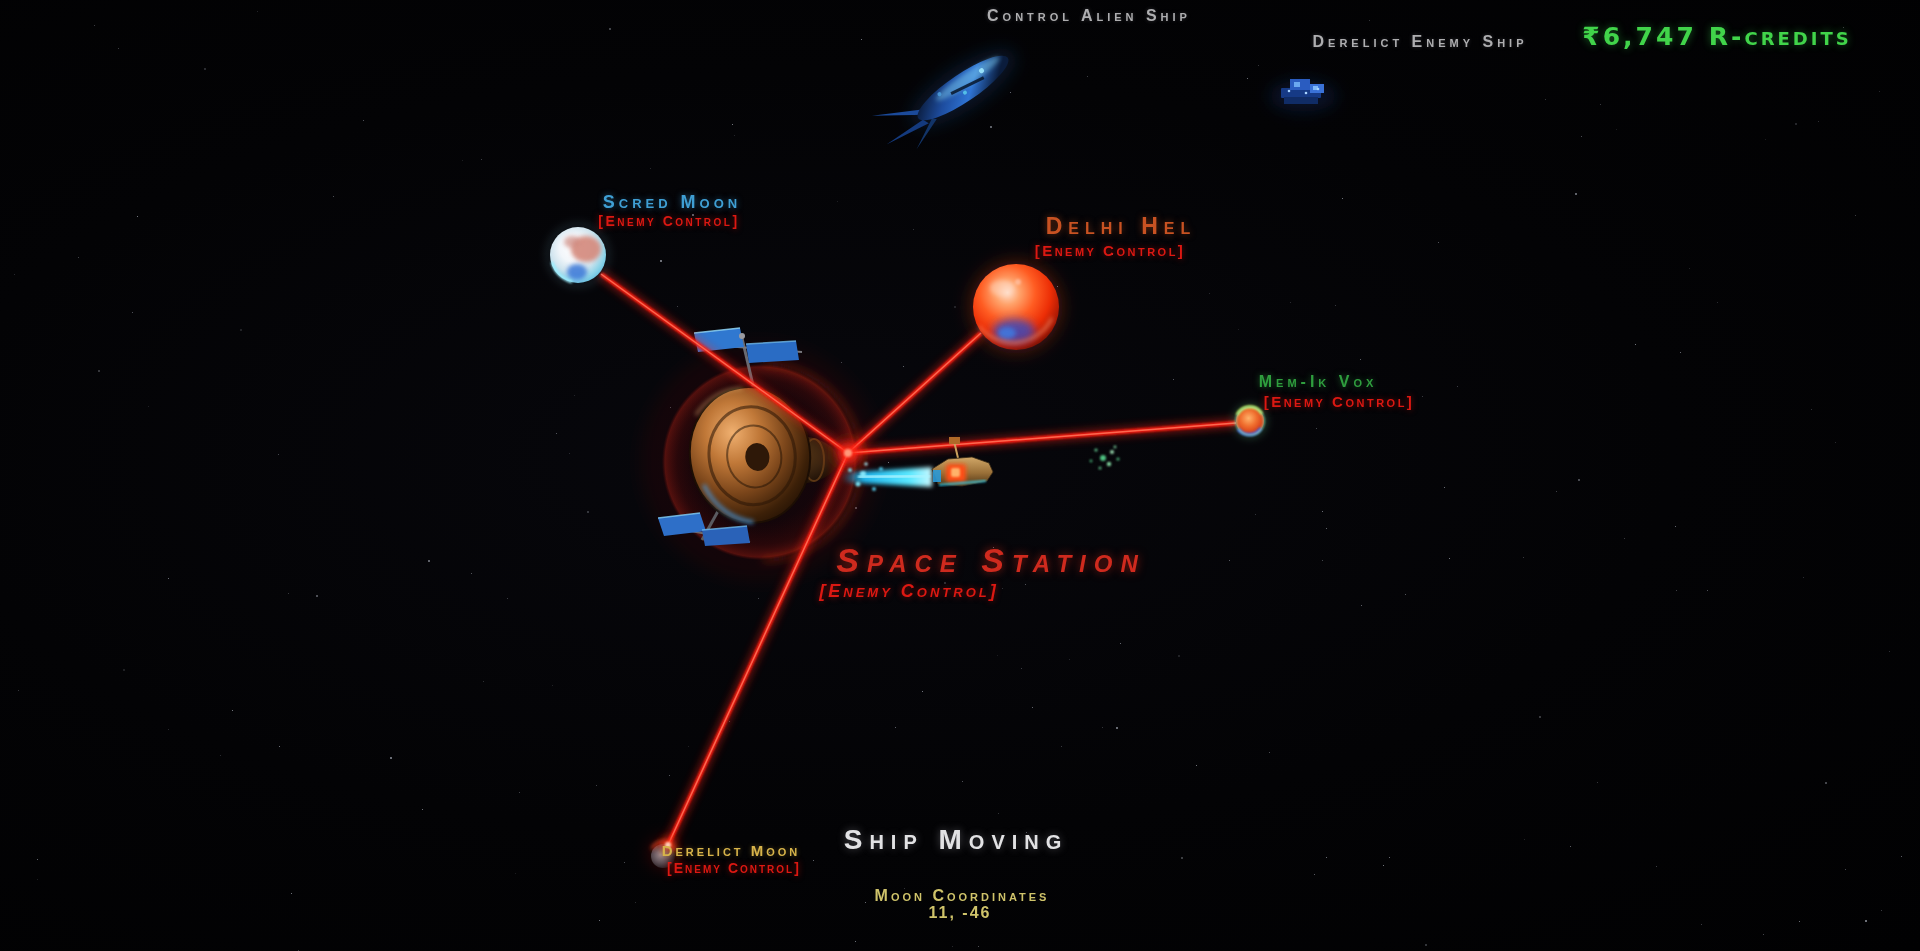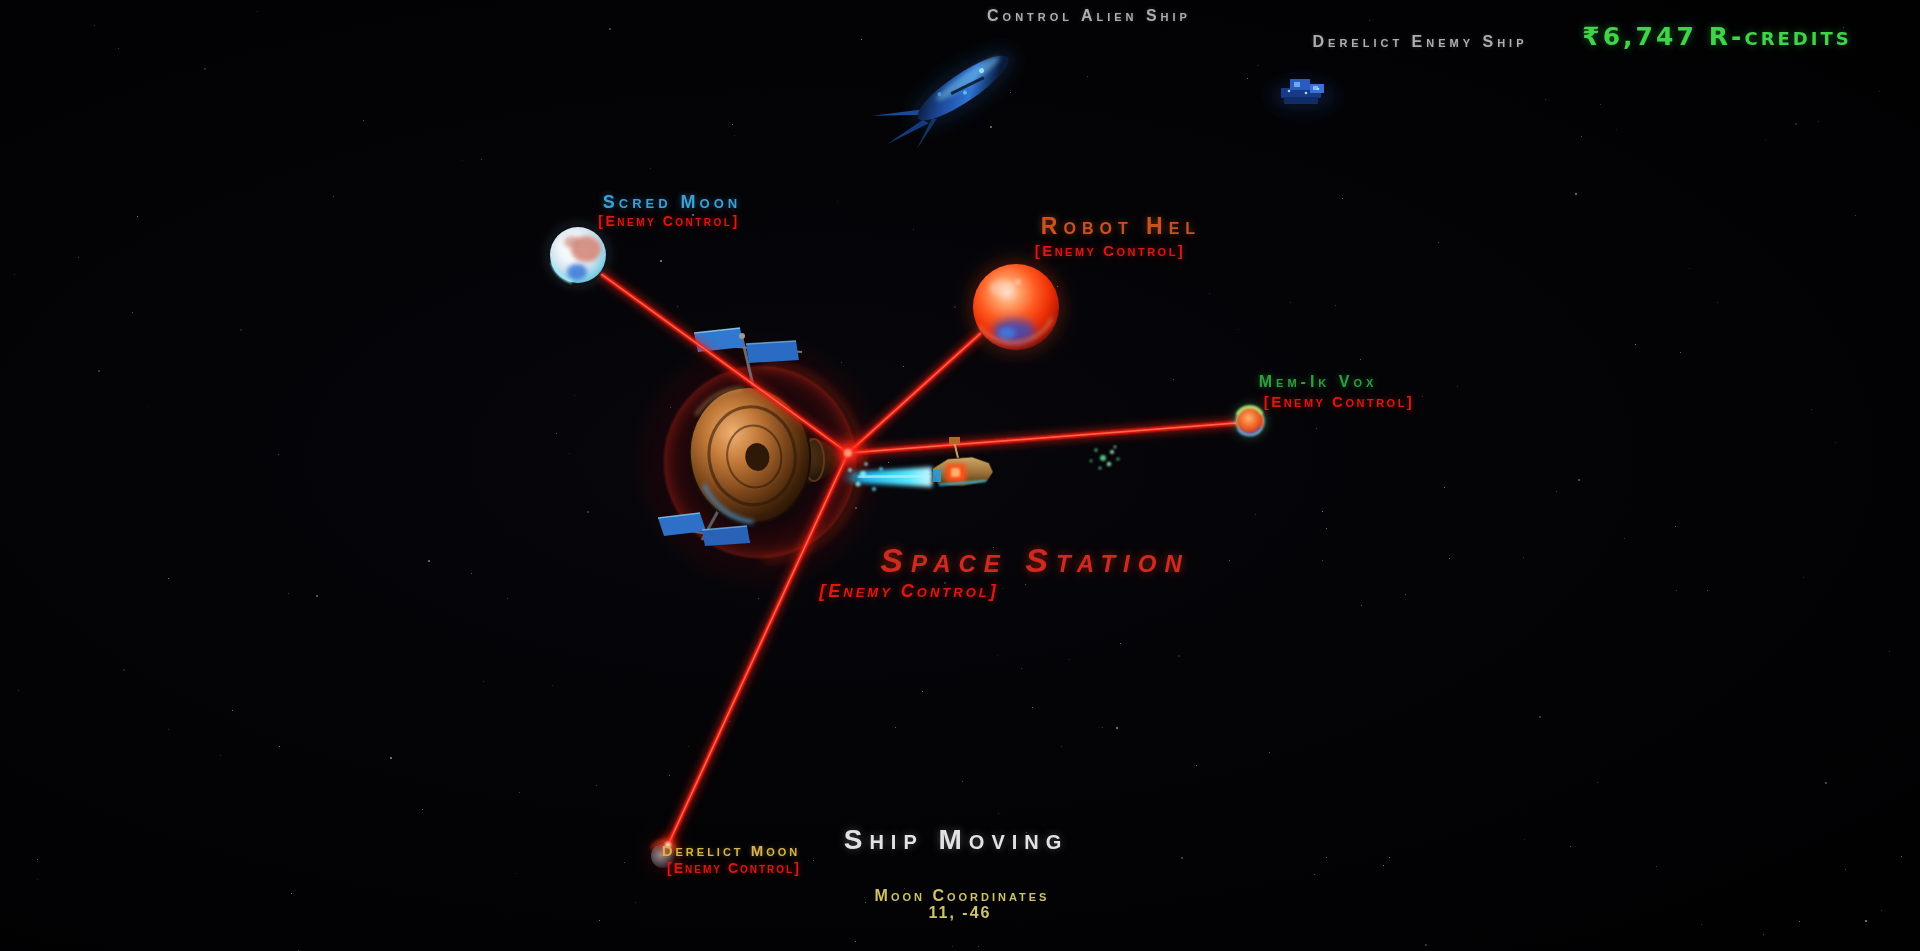--- a/index.html
+++ b/index.html
@@ -39,21 +39,21 @@
   .status-scred{left:669px;top:214px;font-size:14px;}
 
   .name-kado{left:1121px;top:215px;font-size:23px;letter-spacing:6px;color:#c85222;text-shadow:0 0 7px rgba(220,90,30,.5);}
   .status-kado{left:1110px;top:243px;font-size:15px;}
 
   .name-memik{left:1318px;top:374px;font-size:16px;color:#2f9e3e;text-shadow:0 0 6px rgba(50,180,70,.5);}
   .status-memik{left:1339px;top:394px;font-size:15px;}
 
   .name-station{
     left:991px;top:543px;font-size:34px;letter-spacing:8px;color:#cf2a1e;
-    font-style:italic;text-shadow:0 0 10px rgba(230,40,20,.6);margin-left:44px;
+    font-style:italic;text-shadow:0 0 10px rgba(230,40,20,.6);
   }
   .status-station{left:909px;top:582px;font-size:18px;font-style:italic;letter-spacing:3px;}
 
   .name-mandrake{left:731px;top:843px;font-size:15px;color:#d8b44a;letter-spacing:3px;text-shadow:0 0 5px rgba(220,180,70,.4);}
   .status-mandrake{left:734px;top:861px;font-size:14px;letter-spacing:2px;}
 
   .ship-moving{left:956px;top:826px;font-size:28px;letter-spacing:7px;color:#e2e2e4;text-shadow:0 0 8px rgba(220,220,230,.35);}
   .coords-label{left:962px;top:888px;font-size:16px;color:#cfc36a;letter-spacing:3px;}
   .coords-value{left:960px;top:905px;font-size:16px;color:#cfc36a;letter-spacing:2px;font-variant:normal;font-weight:700;}
 
@@ -499,21 +499,21 @@
   <div class="lbl wreck-lbl lbl-alien">Control Alien Ship</div>
   <div class="lbl wreck-lbl lbl-robot">Derelict Enemy Ship</div>
 
   <div class="credits">
     <span>₹6,747</span><span class="unit">R-credits</span>
   </div>
 
   <div class="lbl name-scred">Scred Moon</div>
   <div class="lbl sub enemy status-scred">[Enemy Control]</div>
 
-  <div class="lbl name-kado">Robot Hel</div>
+  <div class="lbl name-kado">Delhi Hel</div>
   <div class="lbl sub enemy status-kado">[Enemy Control]</div>
 
   <div class="lbl name-memik">Mem-Ik Vox</div>
   <div class="lbl sub enemy status-memik">[Enemy Control]</div>
 
   <div class="lbl name-station">Space Station</div>
   <div class="lbl sub enemy status-station">[Enemy Control]</div>
 
   <div class="lbl name-mandrake">Derelict Moon</div>
   <div class="lbl sub enemy status-mandrake">[Enemy Control]</div>

